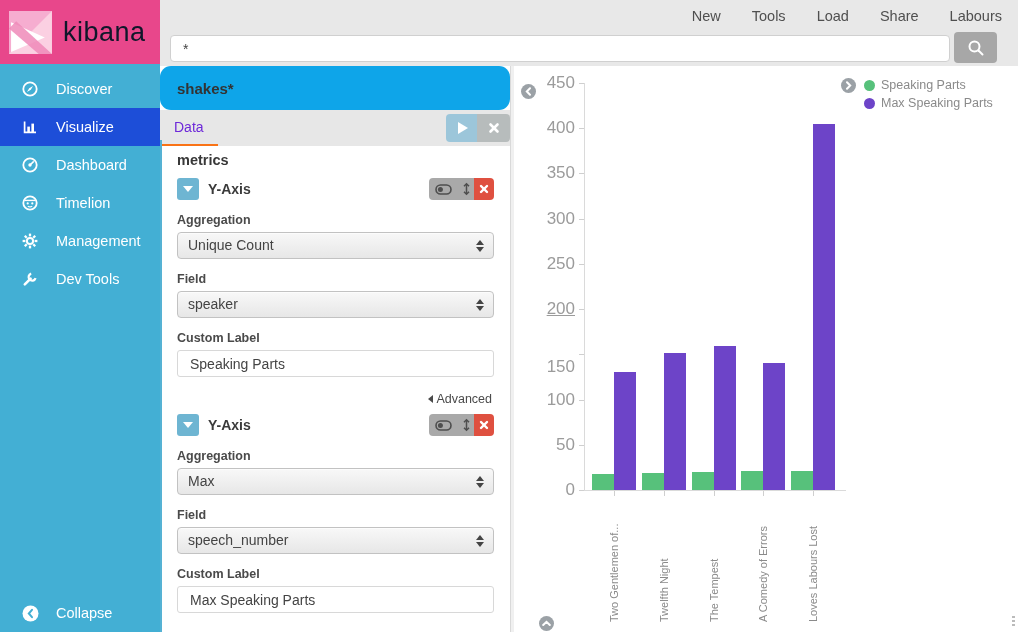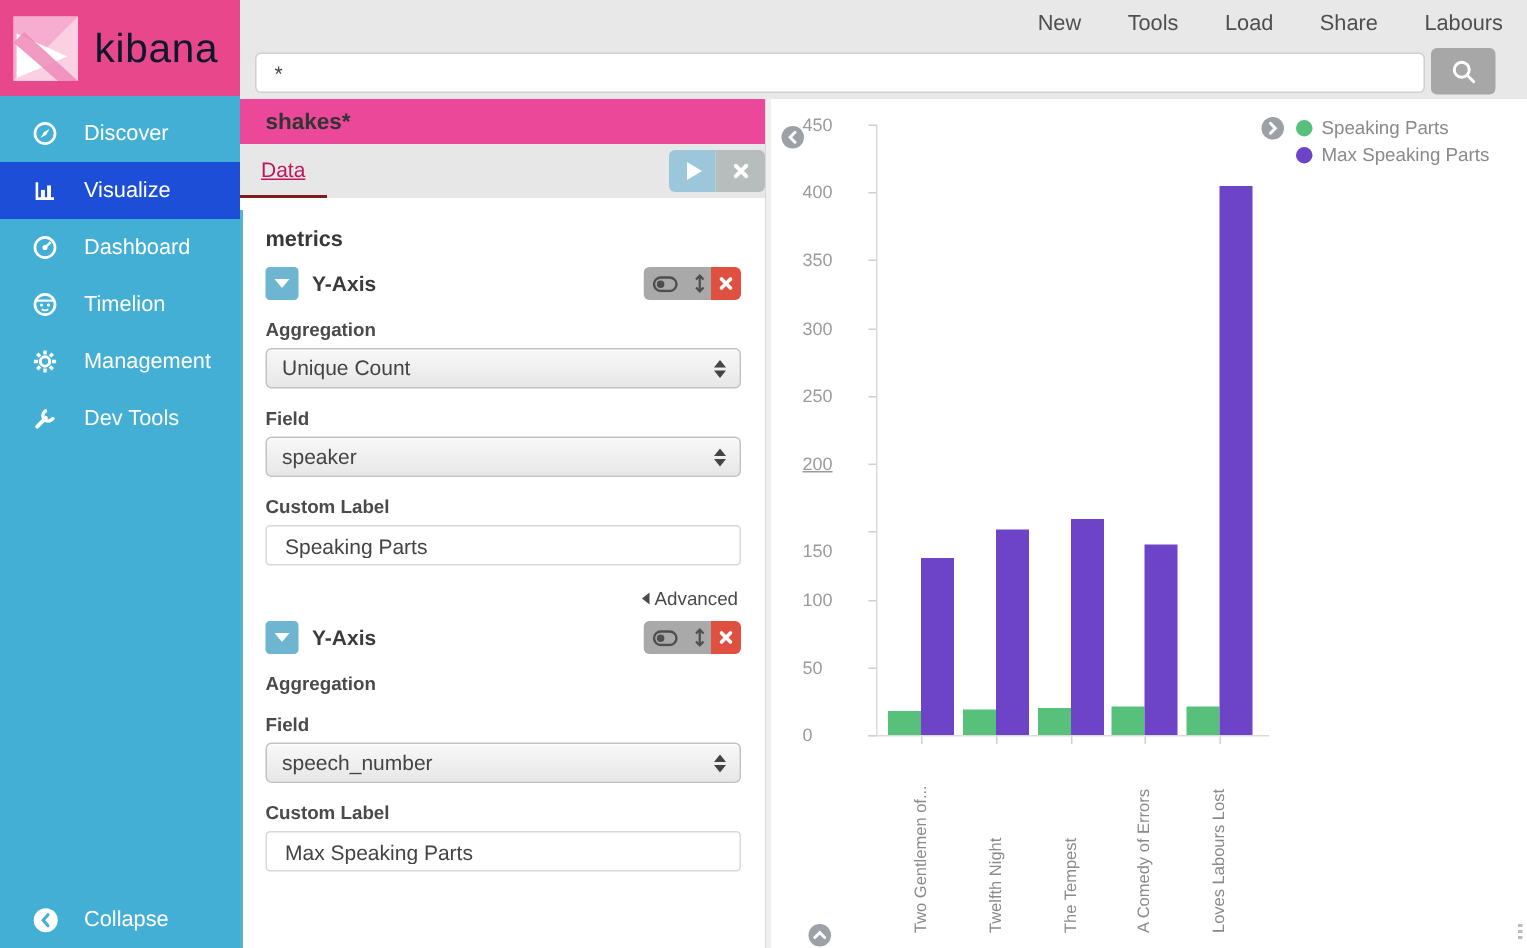--- a/index.html
+++ b/index.html
@@ -27,25 +27,25 @@
   .logo-text{color:#0f172a;font-size:27px;margin-left:10px;letter-spacing:.5px;}
   .side-nav{padding-top:6px;}
   .side-item{height:38px;display:flex;align-items:center;gap:17px;padding-left:21px;color:#fff;font-size:14.5px;}
   .side-item.active{background:#1d4ed8;}
   .side-icon{width:18px;height:18px;display:flex;align-items:center;justify-content:center;flex:0 0 18px;}
   .collapse-item{position:absolute;bottom:0;left:0;right:0;height:38px;display:flex;align-items:center;gap:17px;
     padding-left:21px;color:#fff;font-size:14.5px;}
 
   
   .config{position:absolute;left:160px;top:66px;width:350px;bottom:0;background:#fff;}
-  .index-bar{height:30px;background:#ec4899;display:flex;align-items:center;padding-left:17px;
-    font-weight:bold;font-size:15px;color:#333;}
+  .index-bar{height:44px;background:#0ea5e9;display:flex;align-items:center;padding-left:17px;
+    font-weight:bold;font-size:15px;color:#333;border-radius:11px;}
   .tabs-row{height:36px;background:#e7e7e7;display:flex;position:relative;}
   .tab{display:flex;align-items:center;padding:0 14px;font-size:14px;color:#8d8d8d;box-sizing:border-box;}
-  .tab.active{color:#be185d;border-bottom:2px solid #7f1d1d;text-decoration:underline;}
+  .tab.active{color:#6d28d9;border-bottom:2px solid #f97316;}
   .tab-actions{position:absolute;right:0;top:4px;display:flex;}
   .btn-apply{width:31px;height:28px;background:#9cc6da;border:none;border-radius:4px 0 0 4px;
     display:flex;align-items:center;justify-content:center;}
   .btn-discard{width:33px;height:28px;background:#b7bcbc;border:none;border-radius:0 4px 4px 0;
     display:flex;align-items:center;justify-content:center;}
   .play-tri{width:0;height:0;border-left:10px solid #fff;border-top:6px solid transparent;border-bottom:6px solid transparent;margin-left:2px;}
   .config-content{position:absolute;top:74px;bottom:0;left:0;right:0;border-left:2px solid #55b2d4;
     padding:12px 16px 0 15px;overflow:hidden;}
   .metrics-title{font-size:14.5px;font-weight:bold;color:#383838;margin:0 0 10px 0;}
   .agg-header{display:flex;align-items:center;gap:9px;height:22px;margin-top:4px;}
@@ -76,21 +76,21 @@
   .panel-resizer{position:absolute;left:0;top:0;bottom:0;width:3px;background:#f0f0f0;}
   .circle-btn{position:absolute;width:15px;height:15px;border-radius:50%;background:#9ba1a6;border:none;
     display:flex;align-items:center;justify-content:center;padding:0;}
   .legend{position:absolute;left:330px;top:12px;display:flex;gap:8px;align-items:flex-start;}
   .legend .circle-btn{position:static;}
   .legend-rows{display:flex;flex-direction:column;gap:4px;}
   .legend-row{display:flex;align-items:center;gap:6px;}
   .legend-dot{width:11px;height:11px;border-radius:50%;flex:0 0 11px;}
   .legend-label{font-size:12.5px;color:#8a8a8a;white-space:nowrap;}
   #plot{position:absolute;left:0;top:0;right:0;bottom:0;}
-  .y-tick-label{position:absolute;left:24px;width:40px;font-size:12px;color:#9b9b9b;line-height:14px;}
+  .y-tick-label{position:absolute;left:24px;width:40px;text-align:right;font-size:17px;color:#9b9b9b;line-height:14px;}
   .y-tick-mark{position:absolute;left:68px;width:5px;height:1px;background:#cfcfcf;}
   .y-axis-line{position:absolute;left:73px;top:17px;width:1px;height:407px;background:#dadada;}
   .x-axis-line{position:absolute;left:68px;top:424px;width:267px;height:1px;background:#dadada;}
   .x-tick-mark{position:absolute;top:425px;width:1px;height:5px;background:#cfcfcf;}
   .bar{position:absolute;}
   .x-label-wrap{position:absolute;top:432px;width:16px;height:124px;display:flex;justify-content:center;}
   .x-label-wrap span{writing-mode:vertical-rl;transform:rotate(180deg);font-size:11px;color:#8a8a8a;
     white-space:nowrap;line-height:15px;}
   .x-axis-title{position:absolute;left:73px;top:568px;width:260px;text-align:center;font-size:19px;
     font-weight:bold;color:#4c1d95;}
@@ -324,20 +324,27 @@
           <span data-interactable="false">
             <svg width="10" height="10" viewBox="0 0 10 10" stroke="#fff" stroke-width="2.4" stroke-linecap="round">
               <line x1="2" y1="2" x2="8" y2="8"></line>
                 <line x1="8" y1="2" x2="2" y2="8"></line>
             </svg>
           </span>
         </button>
       </div>
     </div>
     <div class="fld-label" data-interactable="false">Aggregation</div>
+    <div class="select" data-interactable="true">
+      <span data-interactable="false">Max</span>
+      <span class="sel-arrows" data-interactable="false">
+          <i class="up"></i>
+          <i class="dn"></i>
+        </span>
+    </div>
     <div class="fld-label" data-interactable="false">Field</div>
     <div class="select" data-interactable="true">
       <span data-interactable="false">speech_number</span>
       <span class="sel-arrows" data-interactable="false">
           <i class="up"></i>
           <i class="dn"></i>
         </span>
     </div>
     <div class="fld-label" data-interactable="false">Custom Label</div>
     <input class="text-input" data-interactable="true" value="Max Speaking Parts" style="">

